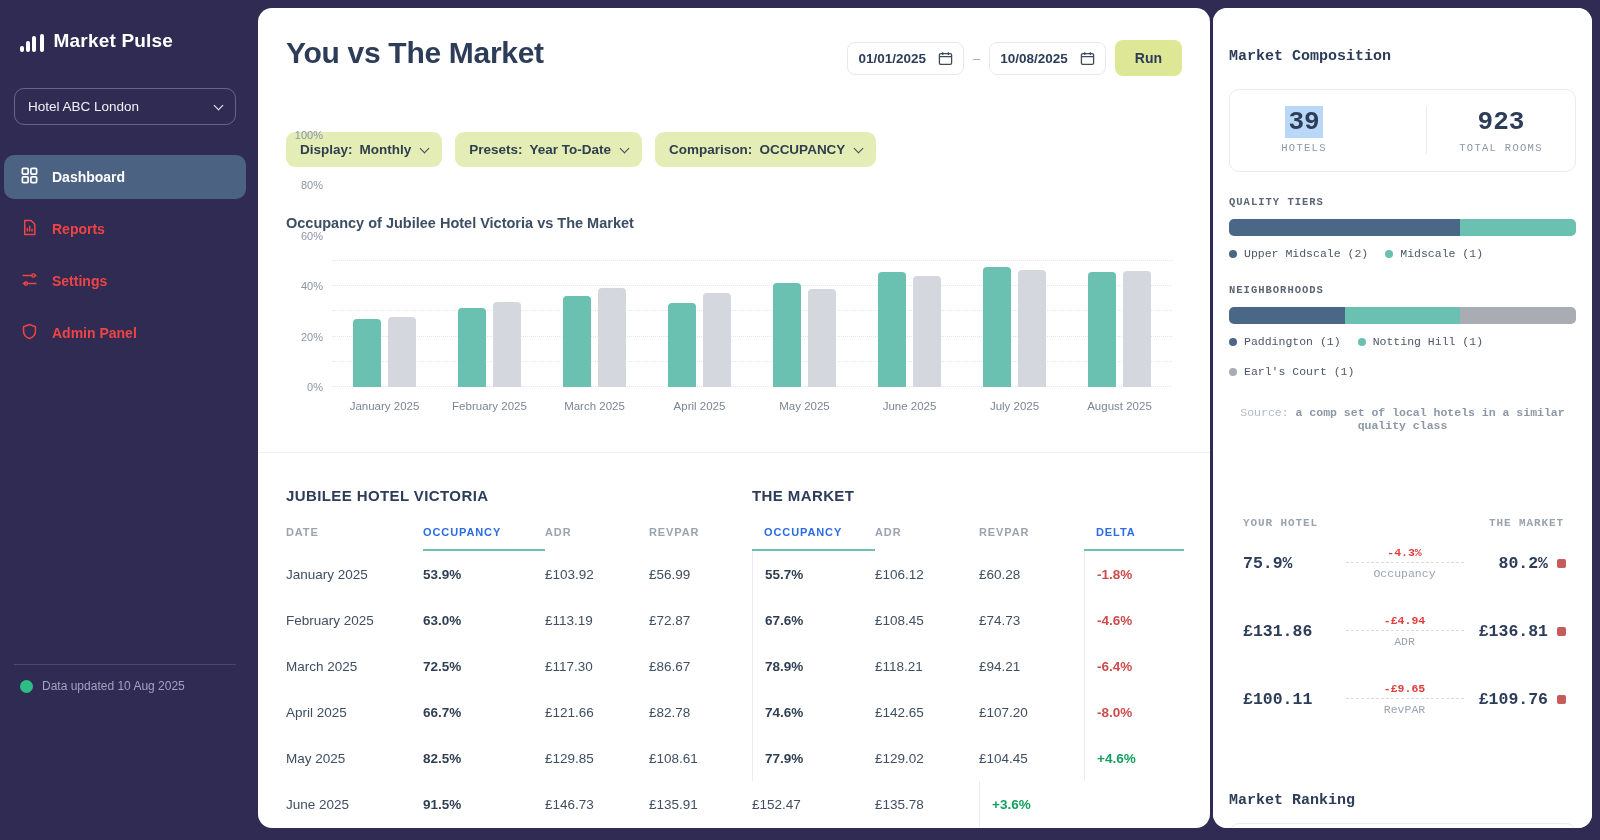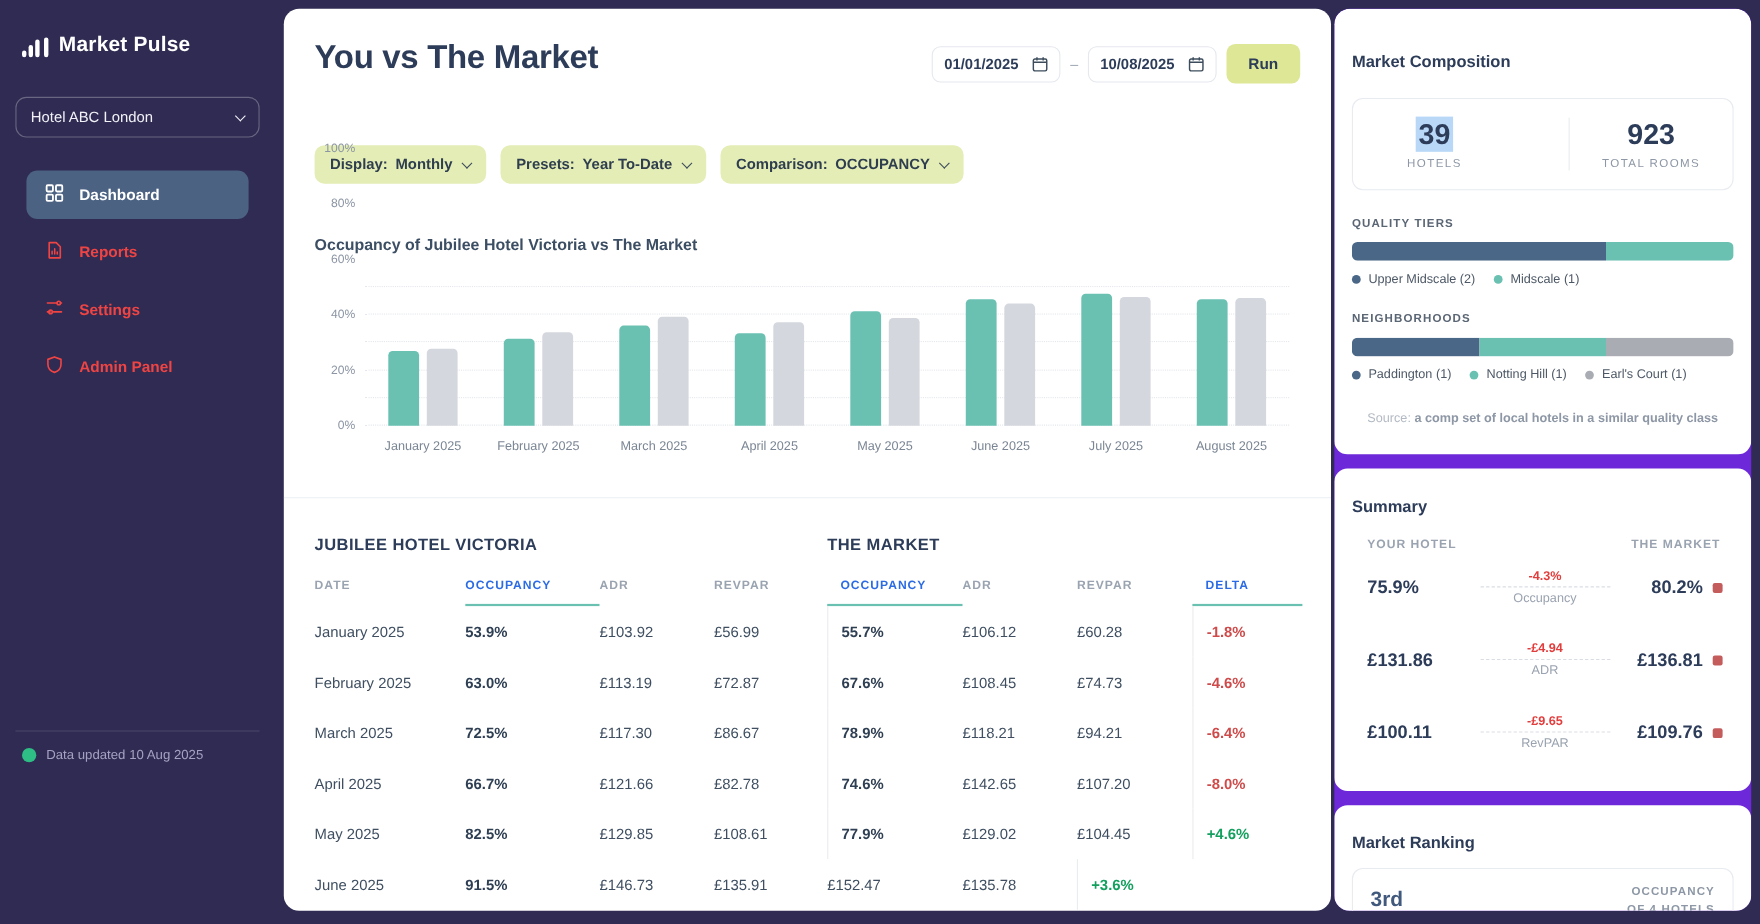--- a/index.html
+++ b/index.html
@@ -13,21 +13,21 @@
   .logo-icon { display:flex; align-items:flex-end; gap:2.5px; height:18px; }
   .logo-icon i { display:block; width:3.5px; background:#fff; border-radius:2px; }
   .logo-icon i:nth-child(1){height:6px} .logo-icon i:nth-child(2){height:11px}
   .logo-icon i:nth-child(3){height:16px} .logo-icon i:nth-child(4){height:18px; margin-left:2px}
   .logo-text { font-size:19px; font-weight:700; letter-spacing:0.2px; }
   .hotel-select { margin:36px 14px 0; border:1px solid rgba(255,255,255,0.28); border-radius:10px;
     padding:10px 13px; display:flex; justify-content:space-between; align-items:center;
     font-size:13.5px; color:#f2f1f7; cursor:pointer; }
   .chev { width:7px; height:7px; border-right:1.8px solid currentColor; border-bottom:1.8px solid currentColor;
     transform:rotate(45deg); display:inline-block; margin-top:-3px; }
-  .nav { margin-top:30px; padding:0 24px; display:flex; flex-direction:column; gap:8px; }
+  .nav { margin-top:30px; padding:0 4px; display:flex; flex-direction:column; gap:8px; }
   .nav-item { display:flex; gap:14px; align-items:center; padding:12px 17px; border-radius:10px;
     color:#ef4444; font-size:14px; font-weight:600; cursor:pointer; }
   .nav-item.active { background:#4c6282; color:#fff; }
   .nav-item svg { flex:none; }
   .sidebar-footer { margin-top:auto; margin-left:14px; margin-right:14px;
     border-top:1px solid rgba(255,255,255,0.14); padding:14px 6px 4px;
     display:flex; gap:9px; align-items:center; font-size:12px; color:#a5a1c2; }
   .status-dot { width:13px; height:13px; border-radius:50%; background:#2ebd85; flex:none; }
 
   
@@ -71,22 +71,22 @@
     border-bottom:2px solid transparent; cursor:pointer; }
   .th.hl { color:#2b6be4; border-bottom-color:#6ac1b2; }
   .th.boxed { padding-left:12px; }
   .cell { font-size:13.5px; color:#3f4f61; padding:15.5px 0; display:flex; align-items:center; }
   .cell.bold { font-weight:700; color:#2f3f53; }
   .cell.boxed { border-left:1px solid #e9ecf0; padding-left:12px; }
   .cell.neg { color:#cf4b4b; font-weight:700; }
   .cell.pos { color:#13a05e; font-weight:700; }
 
   
-  .right-col { width:379px; flex:none; margin:8px 8px 12px 3px; background:#6d28d9; border-radius:14px;
-    display:flex; flex-direction:column; gap:13px; overflow:hidden; height:820px; }
+  .right-col { width:379px; flex:none; margin:8px 8px 12px 3px; background:#ffffff; border-radius:14px;
+    display:flex; flex-direction:column; gap:13px; overflow:hidden; height:820px;font-family:Liberation Mono, monospace; }
   .panel { background:#fff; border-radius:12px; }
   .panel:first-child { border-radius:14px 14px 12px 12px; }
   .panel-title { font-size:15px; font-weight:700; color:#2c3c59; }
 
   .comp-panel { padding:40px 16px 26px; }
   .stats-card { margin-top:24px; border:1px solid #e8ebf0; border-radius:10px; display:flex; padding:17px 0;gap:48px; }
   .stat { flex:1; text-align:center; }
   .stat + .stat { border-left:1px solid #e8ebf0; }
   .stat-value { font-size:26px; font-weight:700; color:#2c3c59; }
   .stat-value .hl-sel { background:#b9d8f8; padding:1px 3px; }
@@ -412,21 +412,20 @@
             <span>Earl's Court (1)</span>
           </div>
         </div>
       <div class="source-line">
         <span>Source:</span>
         <b>a comp set of local hotels in a similar quality class</b>
       </div>
     </section>
 
     <section class="panel summary-panel">
-      <div class="panel-title">Summary</div>
       <div class="summary-header">
         <span>YOUR HOTEL</span>
         <span>THE MARKET</span>
       </div>
       <div id="summary-rows">
           <div class="summary-row">
             <div class="sum-your">75.9%</div>
             <div class="sum-mid">
               <div class="sum-delta">-4.3%</div>
               <div class="sum-dash"></div>

